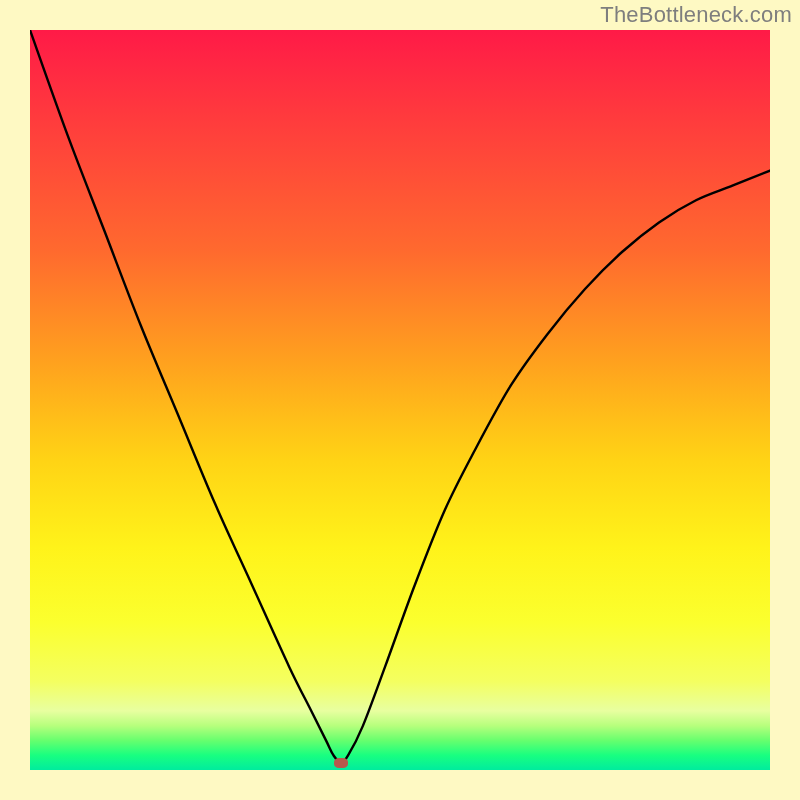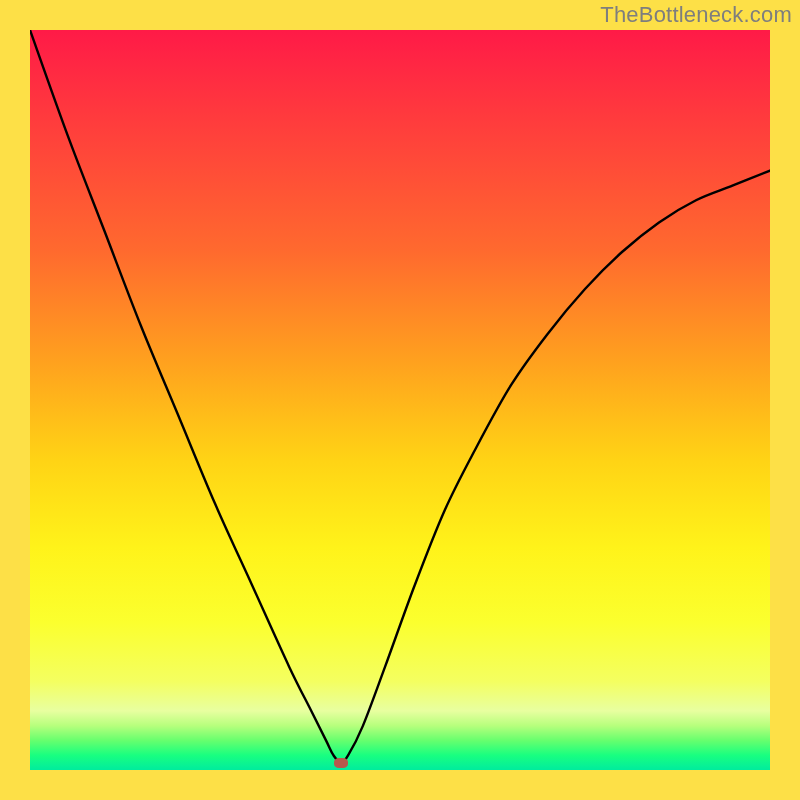--- a/index.html
+++ b/index.html
@@ -7,21 +7,21 @@
     padding: 0;
     width: 800px;
     height: 800px;
     background: #000;
     font-family: Arial, Helvetica, sans-serif;
   }
   .frame {
     position: relative;
     width: 800px;
     height: 800px;
-    background: #fde047;
+    background: #fef9c3;
   }
   .watermark {
     position: absolute;
     top: 2px;
     right: 8px;
     color: #7e7e7e;
     font-size: 22px;
     font-weight: 500;
     letter-spacing: 0.2px;
     z-index: 5;

